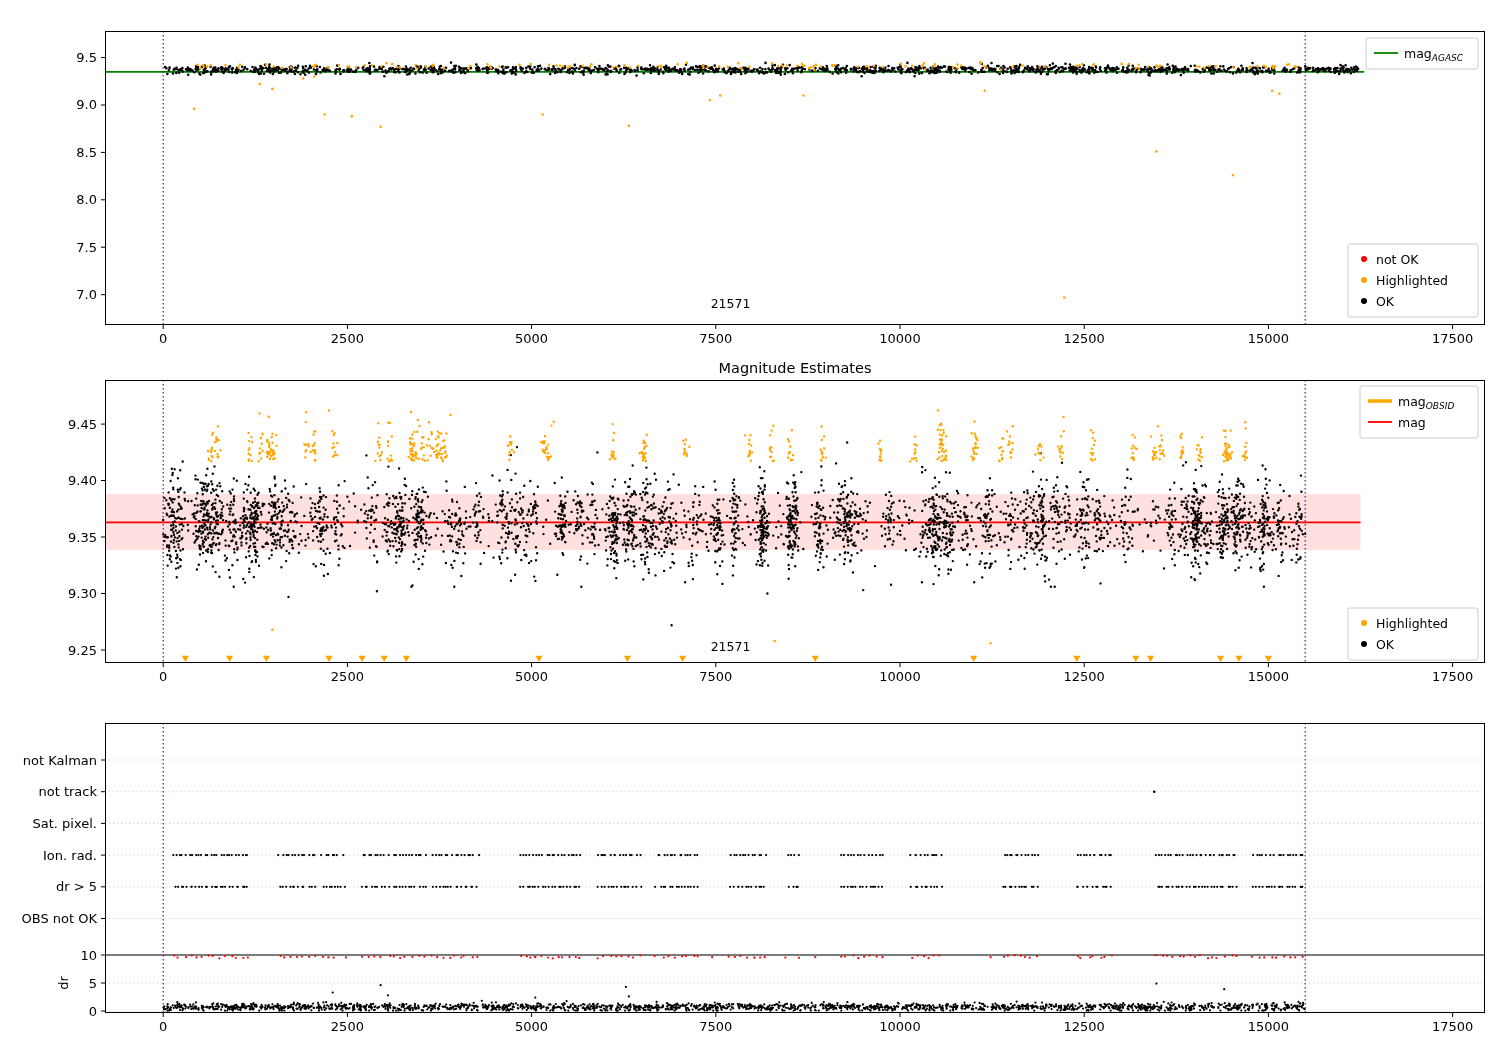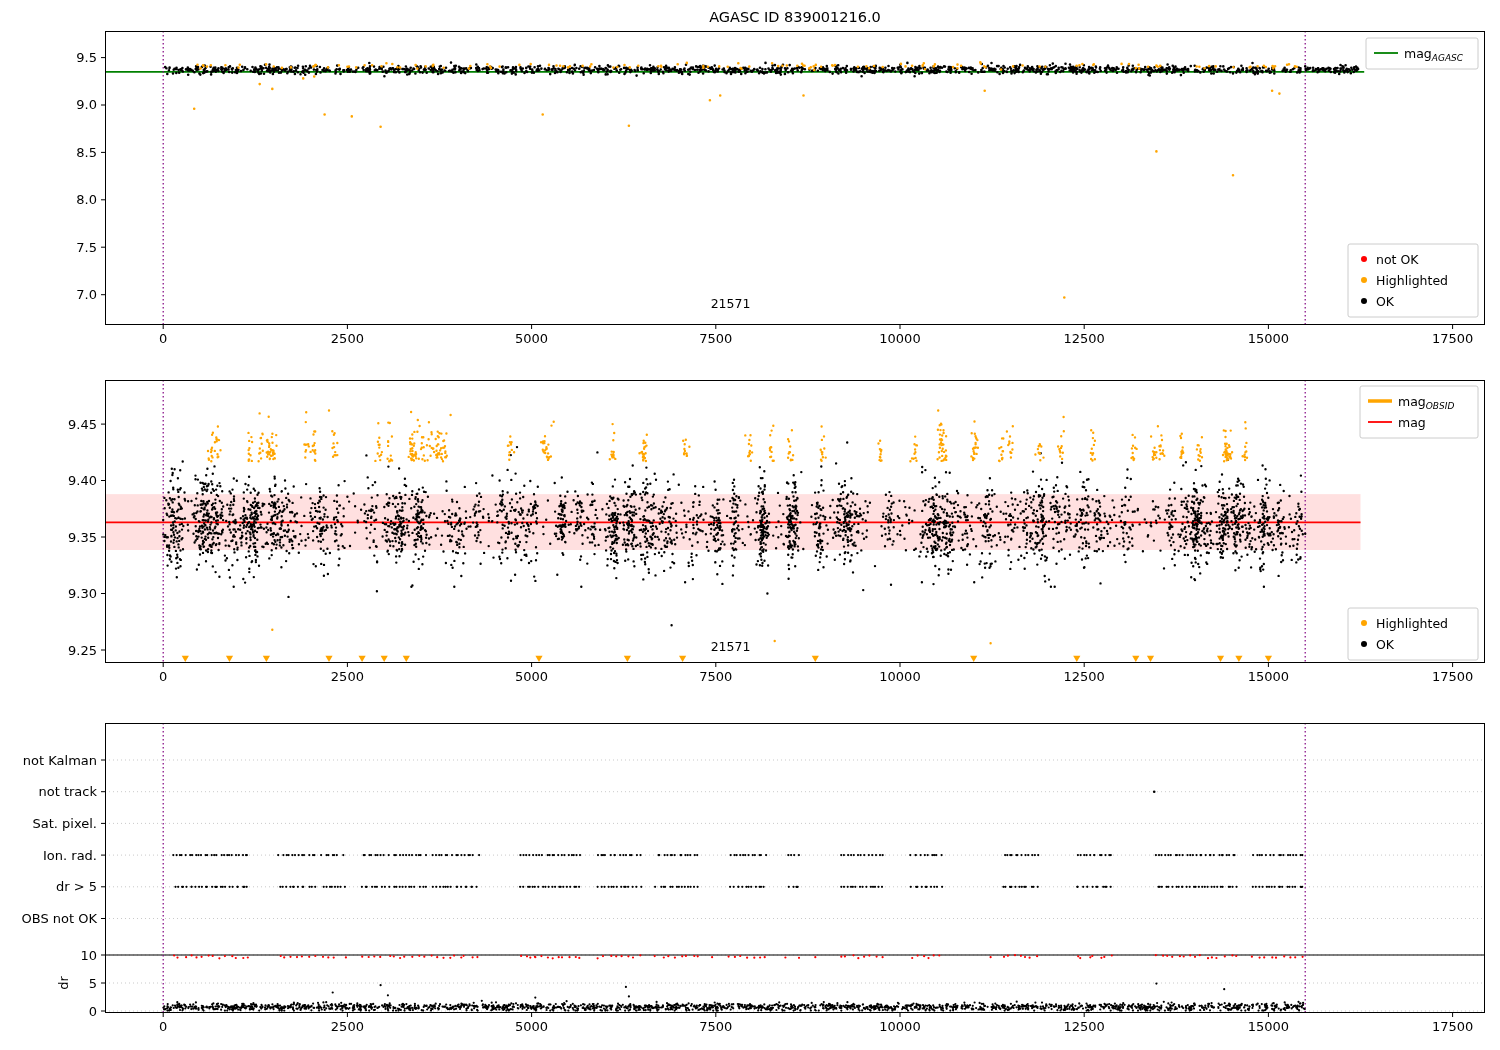--- a/index.html
+++ b/index.html
@@ -185,14 +185,14 @@
       <path d="M101 918.5H105" stroke="#000000" stroke-width="1" fill="none"></path>
       <text x="97" y="923" font-size="13" fill="#000000" text-anchor="end">OBS not OK</text>
       <path d="M101 1011.0H105" stroke="#000000" stroke-width="1" fill="none"></path>
       <text x="97" y="1015.5" font-size="13" fill="#000000" text-anchor="end">0</text>
       <path d="M101 983.0H105" stroke="#000000" stroke-width="1" fill="none"></path>
       <text x="97" y="987.5" font-size="13" fill="#000000" text-anchor="end">5</text>
       <path d="M101 955.0H105" stroke="#000000" stroke-width="1" fill="none"></path>
       <text x="97" y="959.5" font-size="13" fill="#000000" text-anchor="end">10</text>
       <text x="68" y="983" font-size="13" fill="#000000" text-anchor="middle" transform="rotate(-90 68 983)">dr</text>
     </svg>
-  <div class="chart-title" id="title-1">AGASC ID 839001216.0</div>
+  <div class="chart-title" id="title-2">Magnitude Estimates</div>
 </div>
 
 </body></html>

